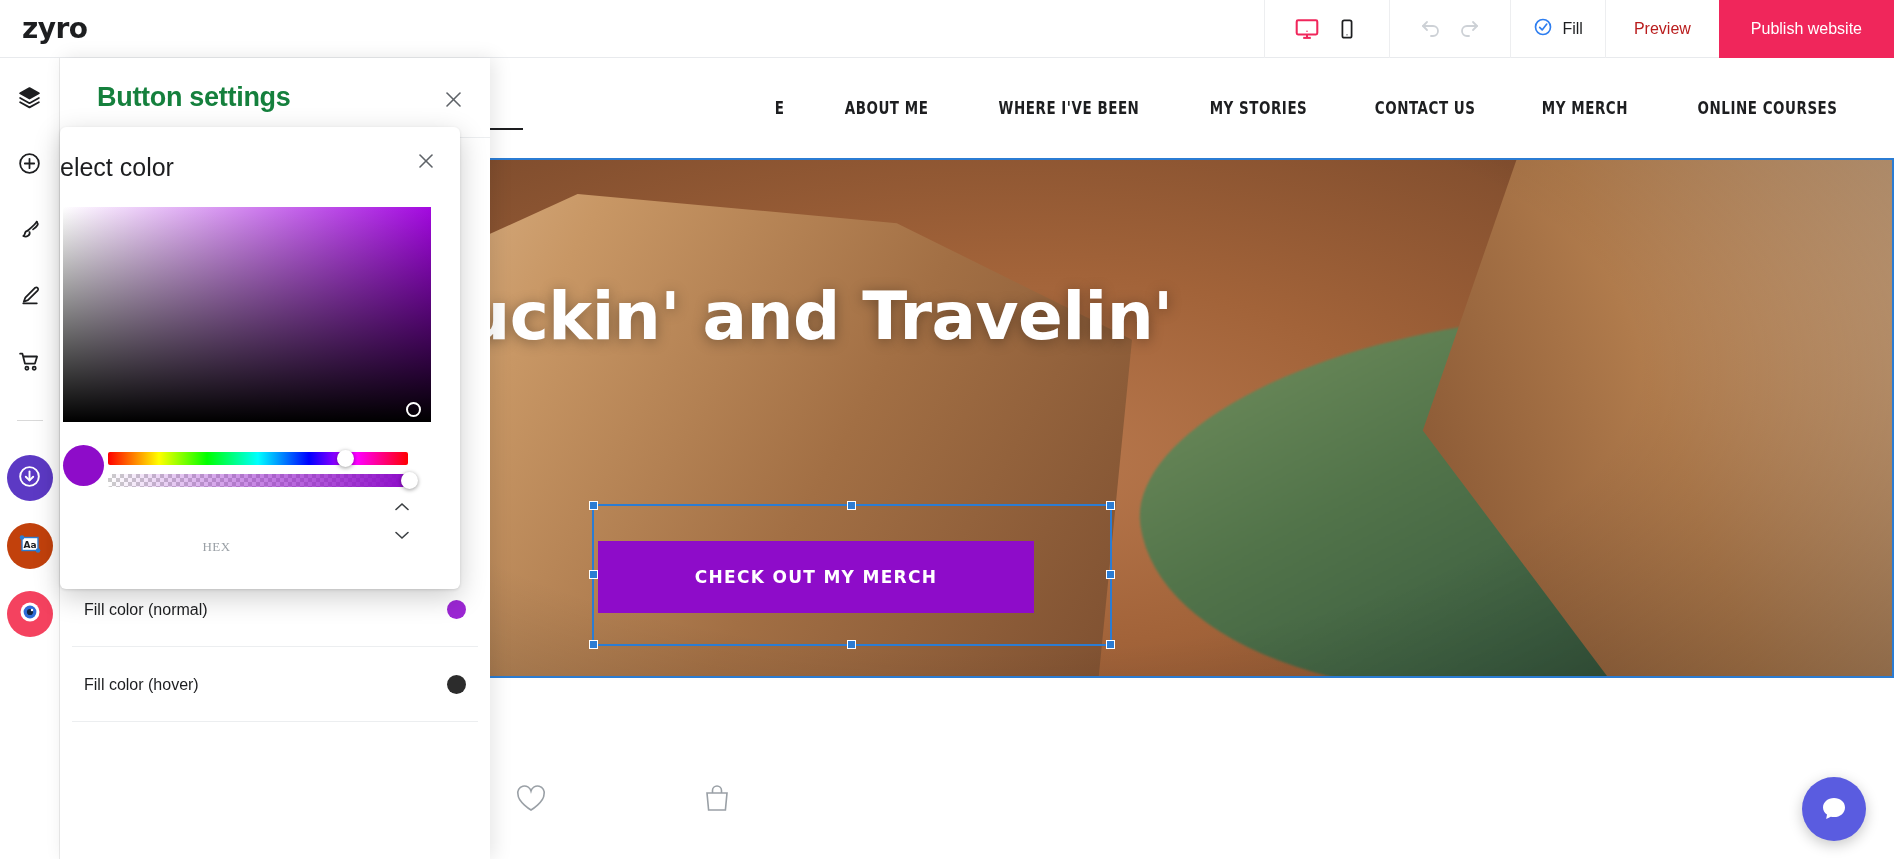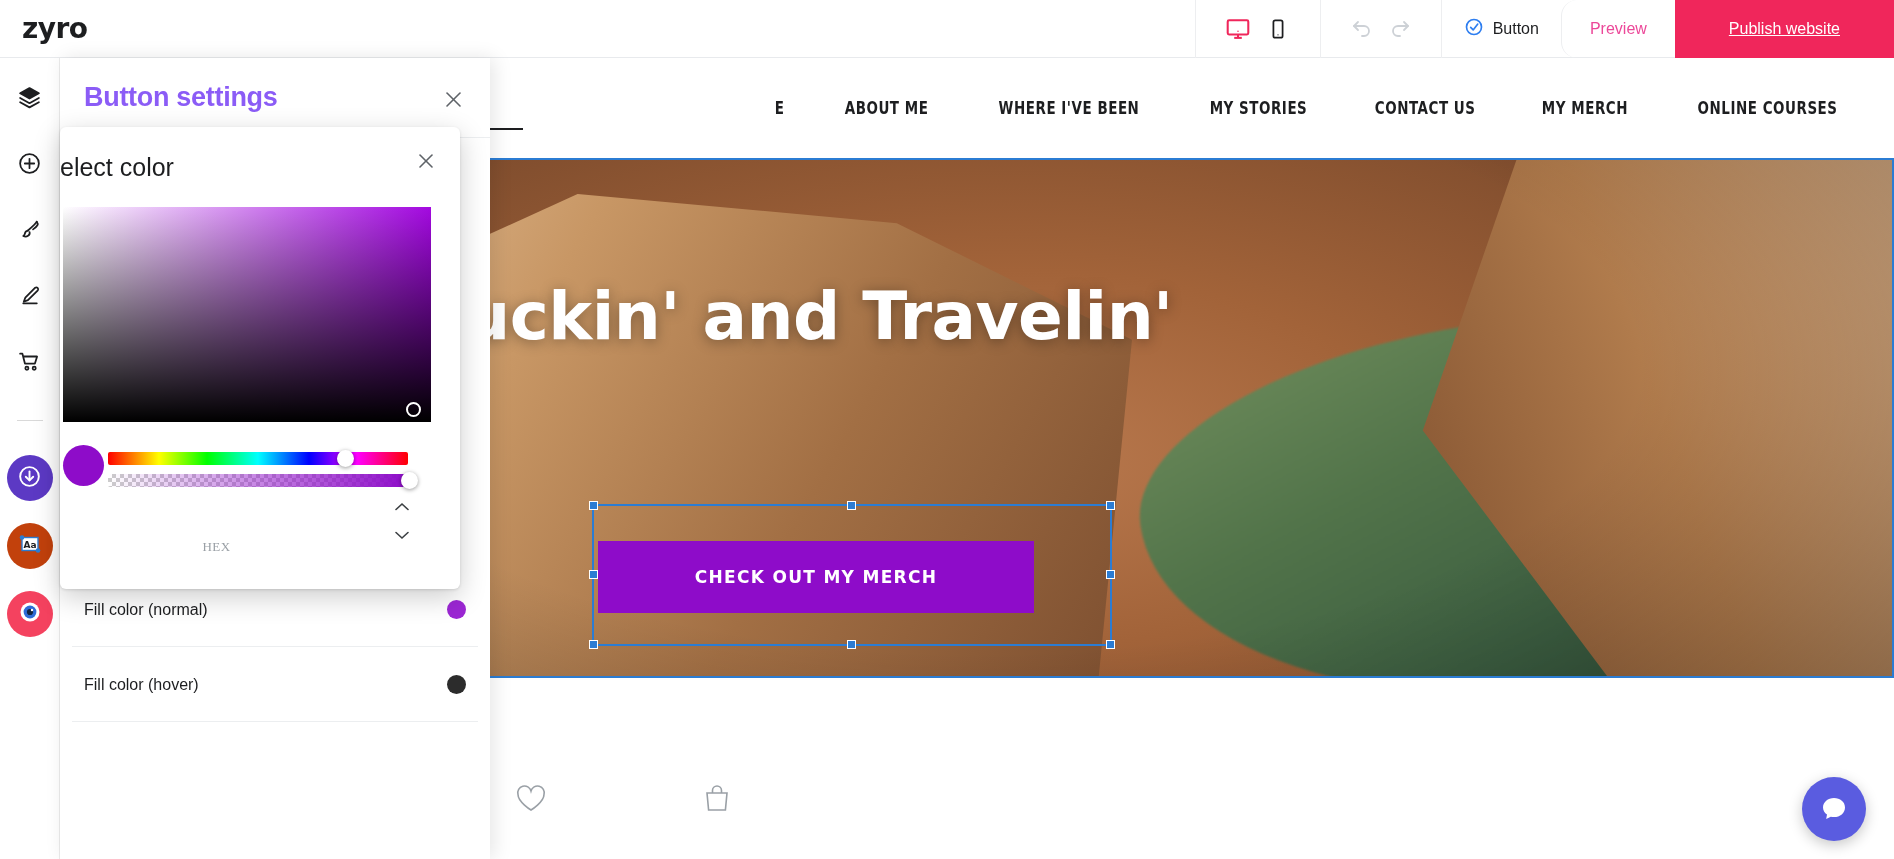--- a/index.html
+++ b/index.html
@@ -34,27 +34,27 @@
     width: 40px; height: 40px; display: flex; align-items: center;
     justify-content: center; cursor: pointer;
   }
   .histbtn { width: 38px; height: 38px; display: flex; align-items:center; justify-content:center; cursor: default; }
   .saved {
     display: flex; align-items: center; gap: 9px;
     font-size: 16px; color: #1d1e20; cursor: pointer;
   }
   .preview-btn {
     display: flex; align-items: center; justify-content: center;
-    font-size: 16px; color: #ec4899; cursor: pointer;
-    height: 58px; padding: 0 28px; border-left: 1px solid #edeef0; border-radius: 16px;
+    font-size: 16px; color: #b91c1c; cursor: pointer;
+    height: 58px; padding: 0 28px; border-left: 1px solid #edeef0;
   }
   .publish-btn {
-    height: 58px; padding: 0 54px; background: #f0265b;
+    height: 58px; padding: 0 32px; background: #f0265b;
     color: #ffffff; font-size: 16px; display: flex;
-    align-items: center; justify-content: center; cursor: pointer; text-decoration: underline;
+    align-items: center; justify-content: center; cursor: pointer;
   }
 
   
   .sidebar {
     position: absolute; top: 58px; left: 0; width: 60px; height: 801px;
     background: #ffffff; border-right: 1px solid #ececec;
     display: flex; flex-direction: column; align-items: center;
     padding-top: 18px; z-index: 30;
   }
   .side-item {
@@ -194,21 +194,21 @@
   
   .settings-panel {
     position: absolute; left: 60px; top: 58px; width: 430px; height: 801px;
     background: #ffffff; box-shadow: 4px 0 18px rgba(0,0,0,.10);
     z-index: 50; overflow: hidden;
   }
   .sp-header {
     position: relative; height: 80px; display: flex; align-items: center;
     padding: 0 24px; border-bottom: 1px solid #eceef0;
   }
-  .sp-title { font-size: 27px; font-weight: 700; color: #8b5cf6; letter-spacing: -0.3px; }
+  .sp-title { font-size: 27px; font-weight: 700; color: #15803d; letter-spacing: -0.3px; margin-left: 13px; }
   .sp-close {
     position: absolute; right: 24px; top: 28px; width: 26px; height: 26px;
     display: flex; align-items: center; justify-content: center;
     cursor: pointer; color: #5f6368; font-size: 22px; line-height: 1;
   }
   .sp-section-label {
     padding: 32px 24px 0 24px; font-size: 25px; font-weight: 400; color: #1d1e20;
   }
   .sp-row {
     position: absolute; left: 12px; width: 406px; height: 74px;
@@ -335,21 +335,21 @@
       </div>
 
       <div class="tb-group">
         <div class="saved">
           <span>
             <svg width="20" height="20" viewBox="0 0 24 24" fill="none" stroke="#2e7ef0" stroke-width="2" stroke-linecap="round" stroke-linejoin="round">
               <circle cx="12" cy="12" r="9"></circle>
                 <polyline points="8 12.5 11 15.5 16.5 8.5"></polyline>
             </svg>
           </span>
-          <span>Button</span>
+          <span>Fill</span>
         </div>
       </div>
 
       <div class="preview-btn">Preview</div>
       <div class="publish-btn">Publish website</div>
     </div>
   </div>
 
   <div class="sidebar">
 

